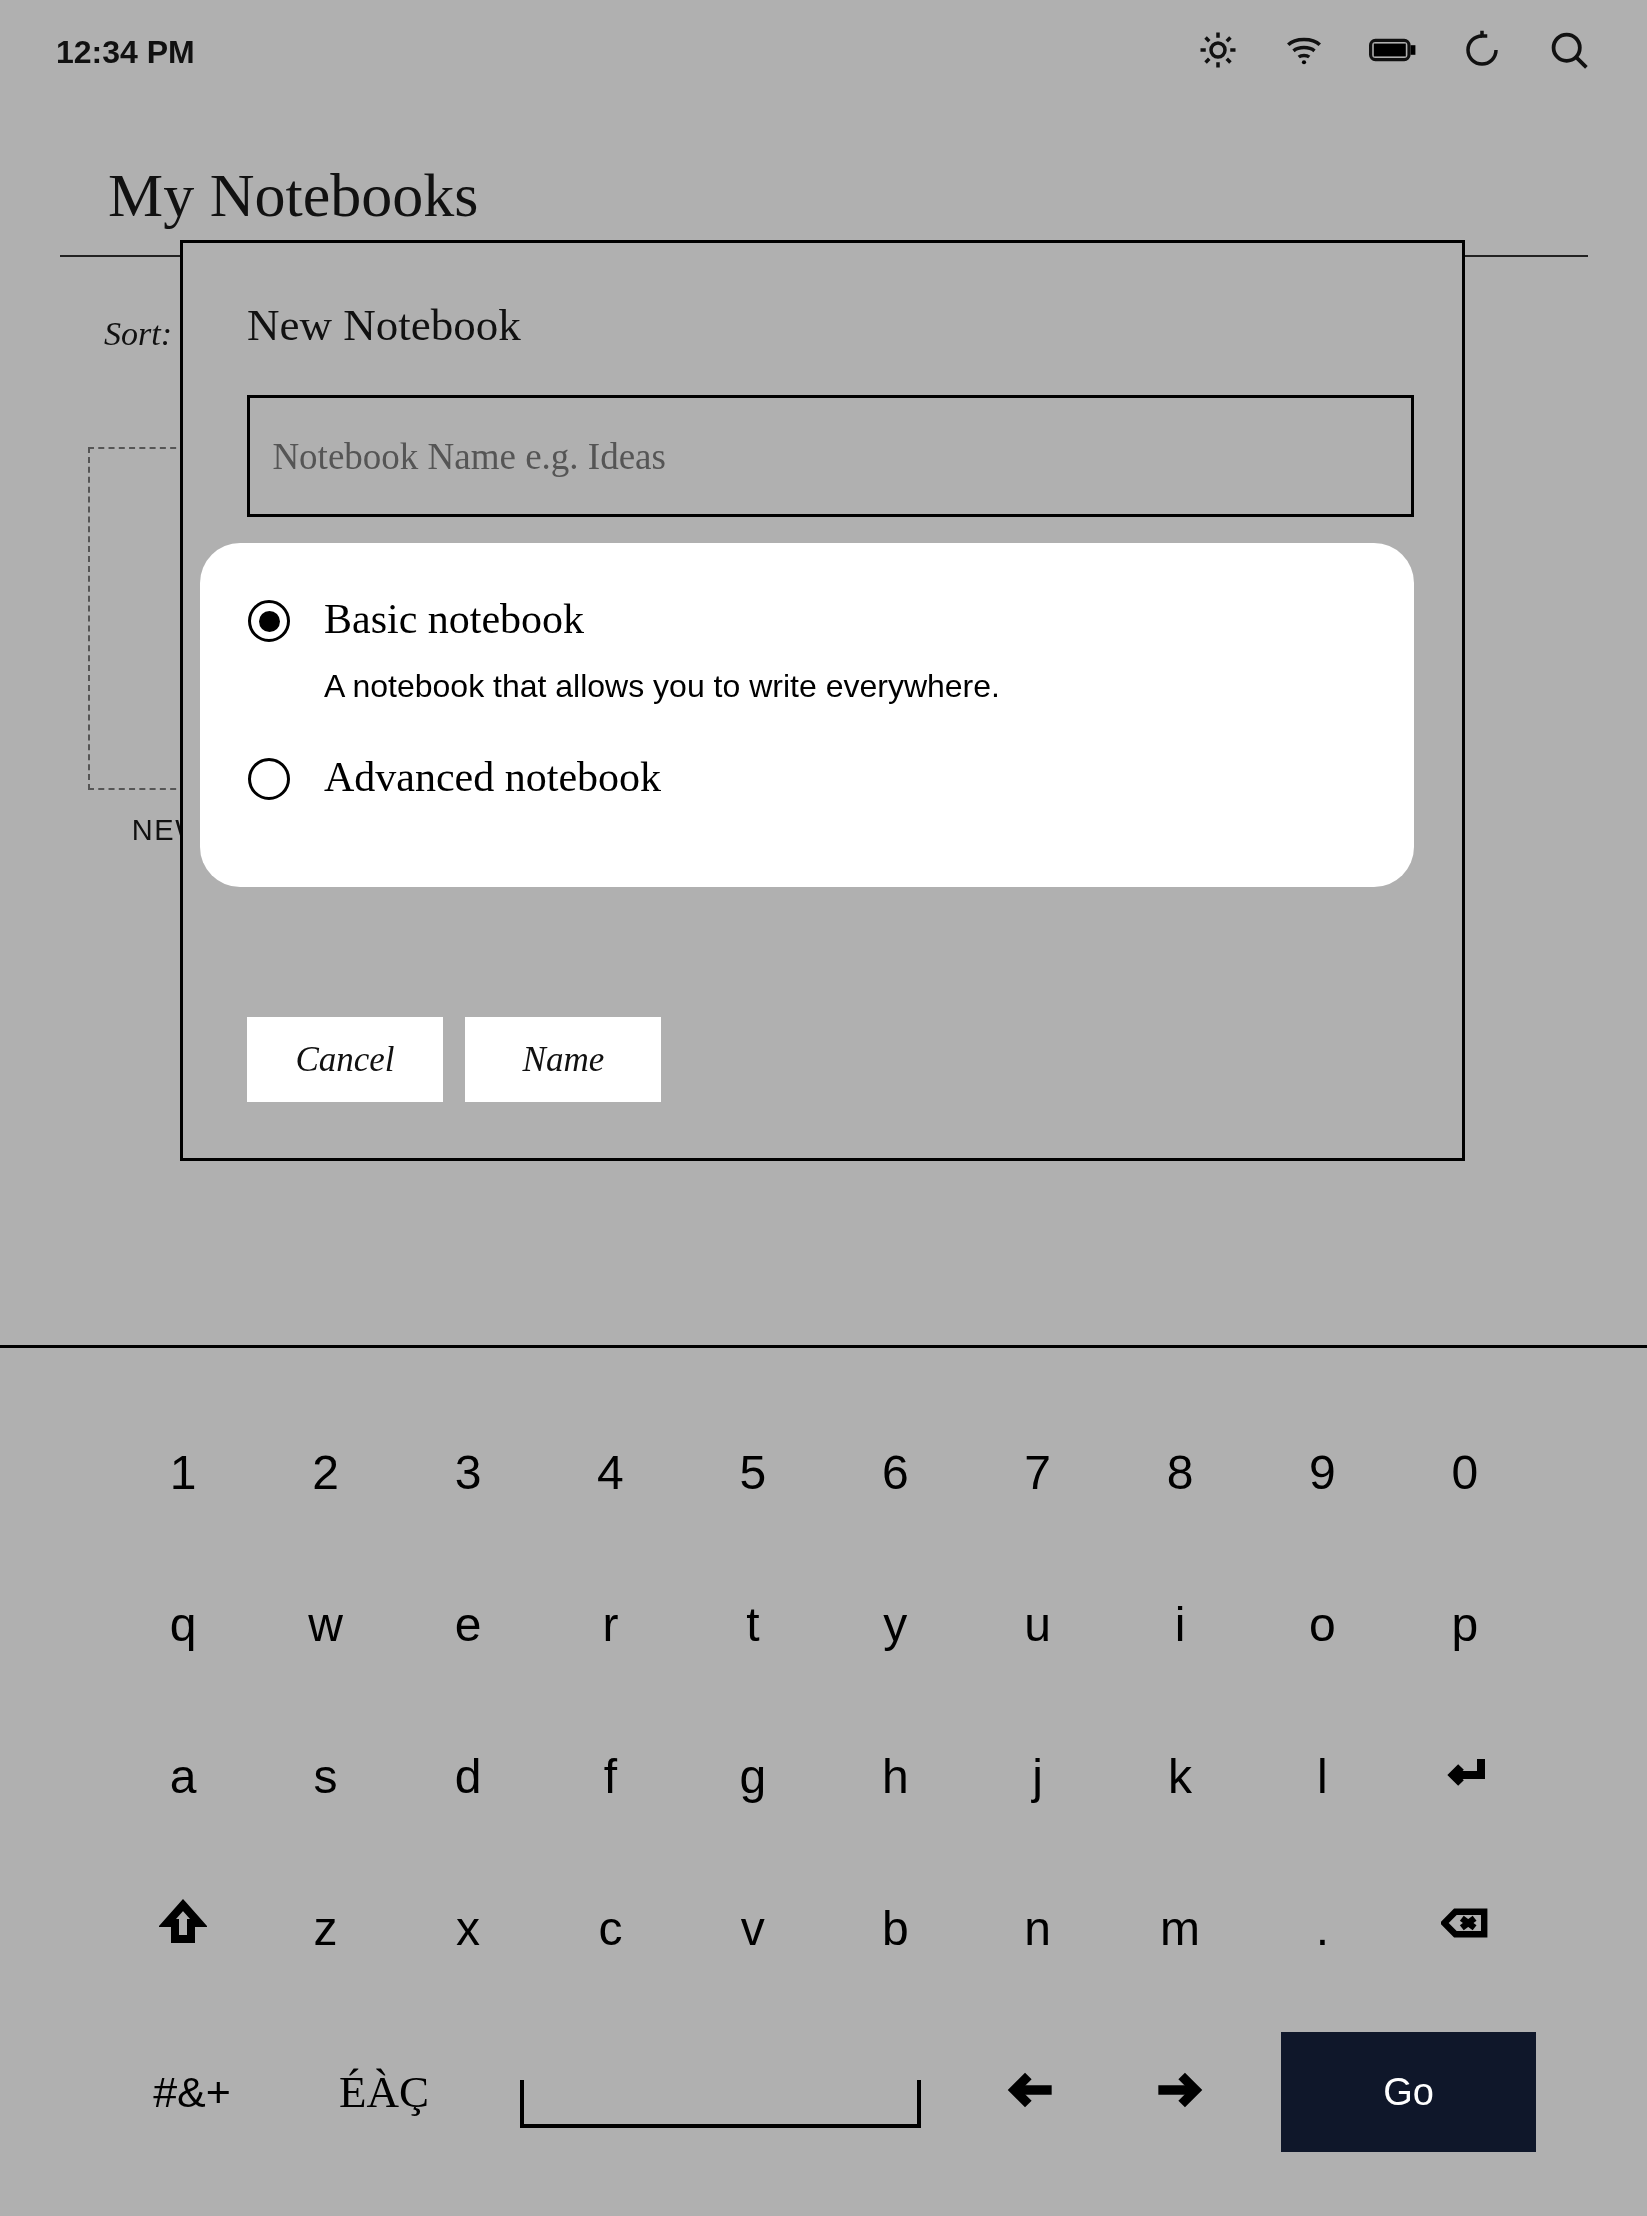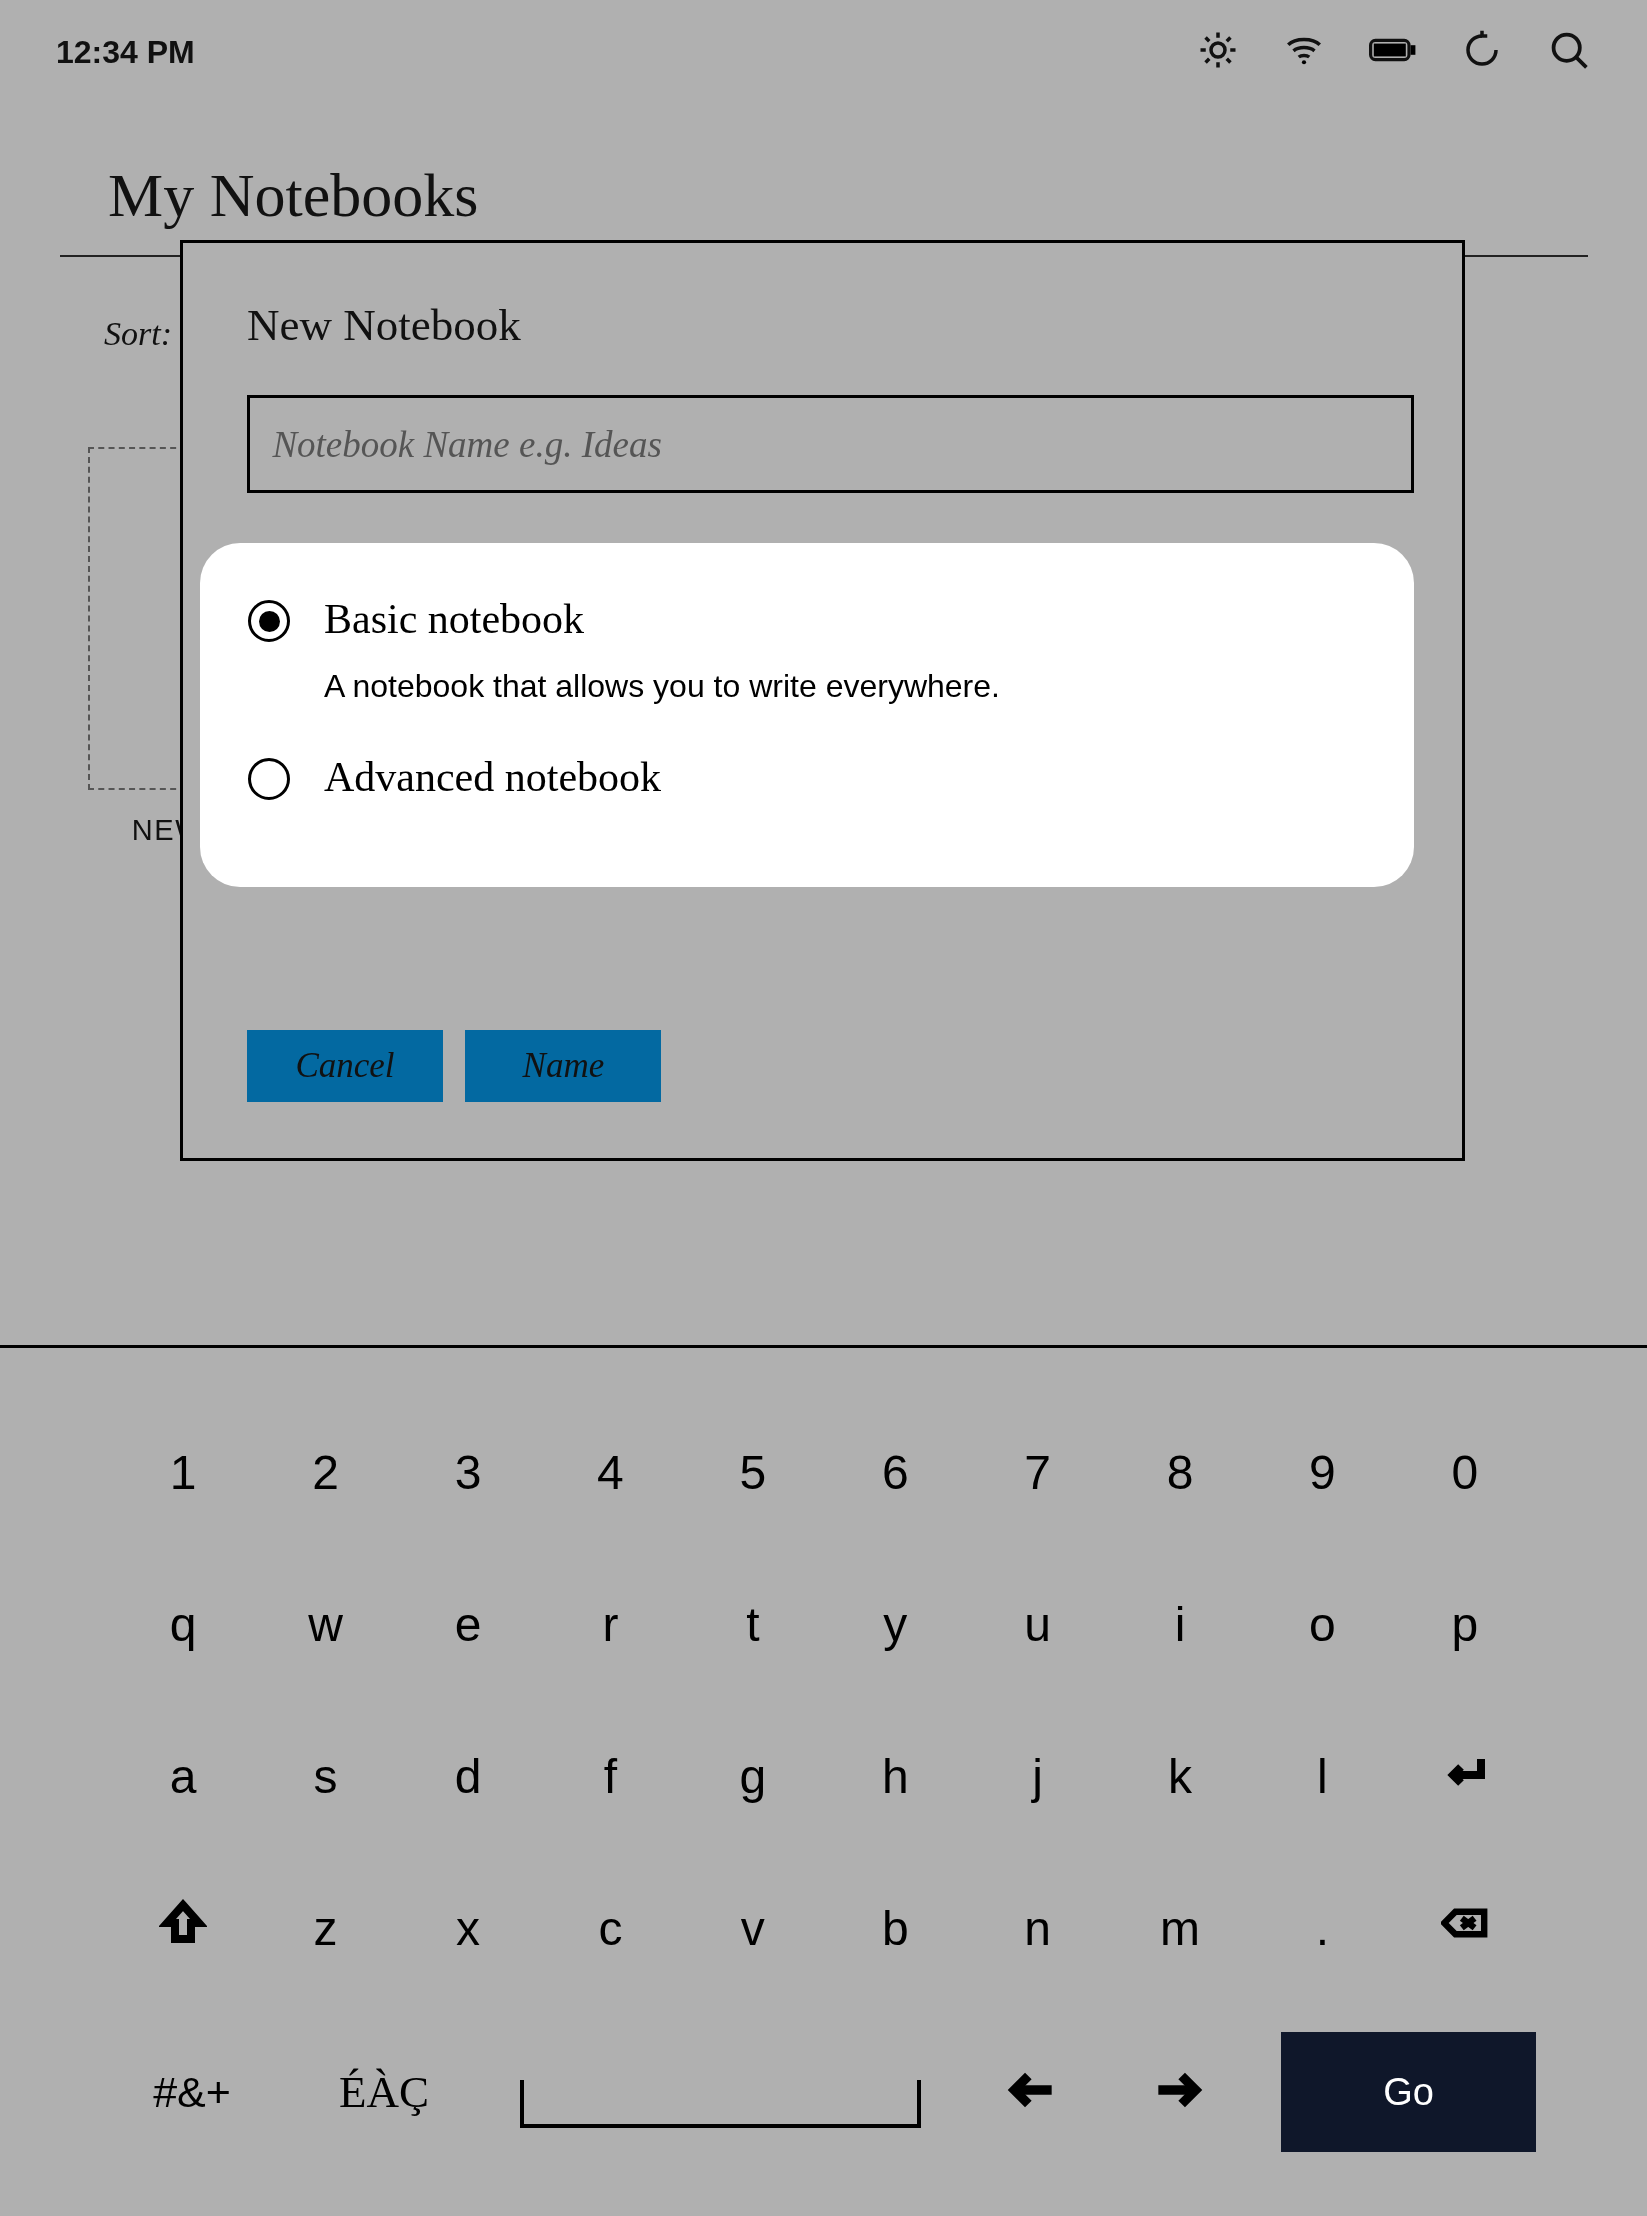--- a/index.html
+++ b/index.html
@@ -102,26 +102,25 @@
     padding: 56px 48px 48px 64px;
   }
   .dialog-title {
     font-size: 45px;
     font-weight: 400;
     color: #111;
     margin-bottom: 44px;
   }
   .name-input {
     width: 100%;
-    height: 98px;
+    height: 122px;
     border: 3.2px solid #000;
     background: #b0b0b0;
     font-family: Georgia, serif;
     font-size: 37px;
-    font-style: italic;
     padding: 0 22.4px;
     color: #7f1d1d;
   }
   .name-input::placeholder { color: #555; }
 
   .options-card {
     position: absolute;
     top: 543px;
     left: 200px;
     width: 1214px;
@@ -166,22 +165,22 @@
 
   .dialog-buttons {
     position: absolute;
     left: 64px;
     bottom: 56px;
     display: flex;
     gap: 22.4px;
   }
   .dlg-btn {
     width: 196px;
-    height: 72px;
-    background: #0369a1;
+    height: 85px;
+    background: #ffffff;
     border: none;
     font-family: Georgia, serif;
     font-style: italic;
     font-size: 35px;
     color: #111;
     cursor: pointer;
   }
 
   
   .keyboard {

